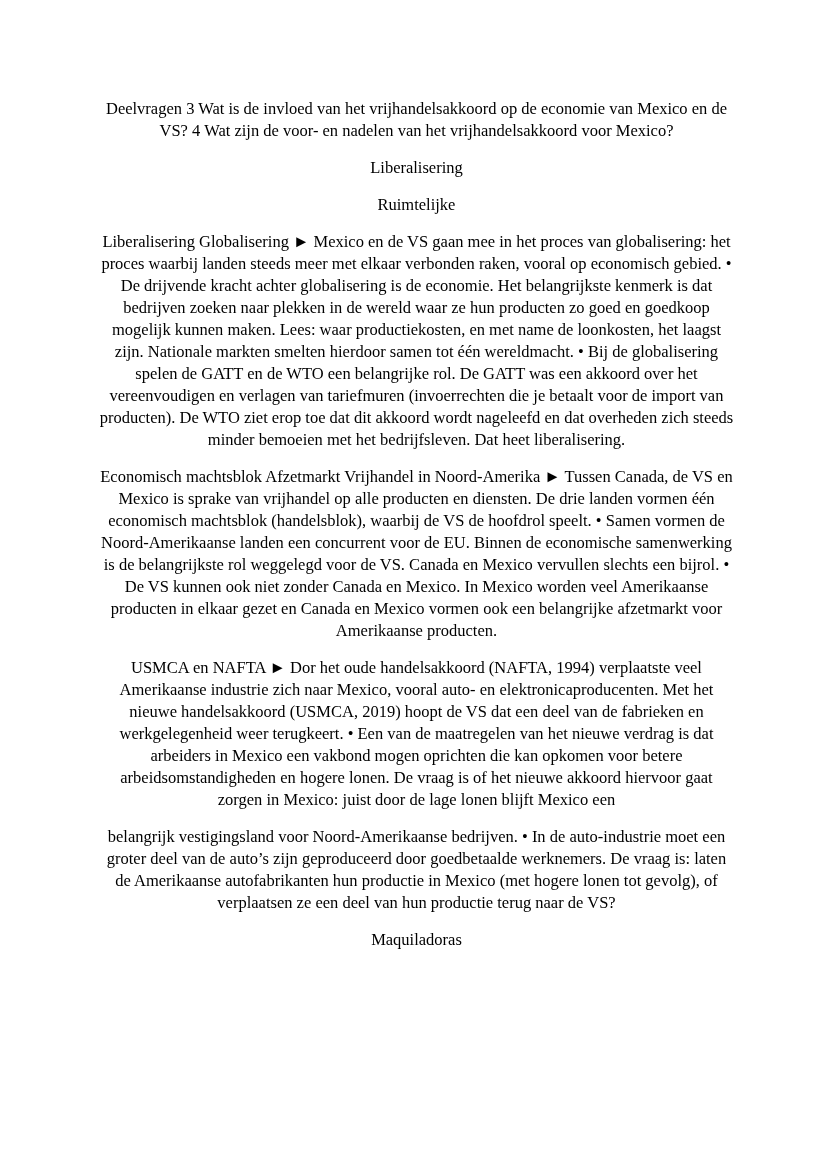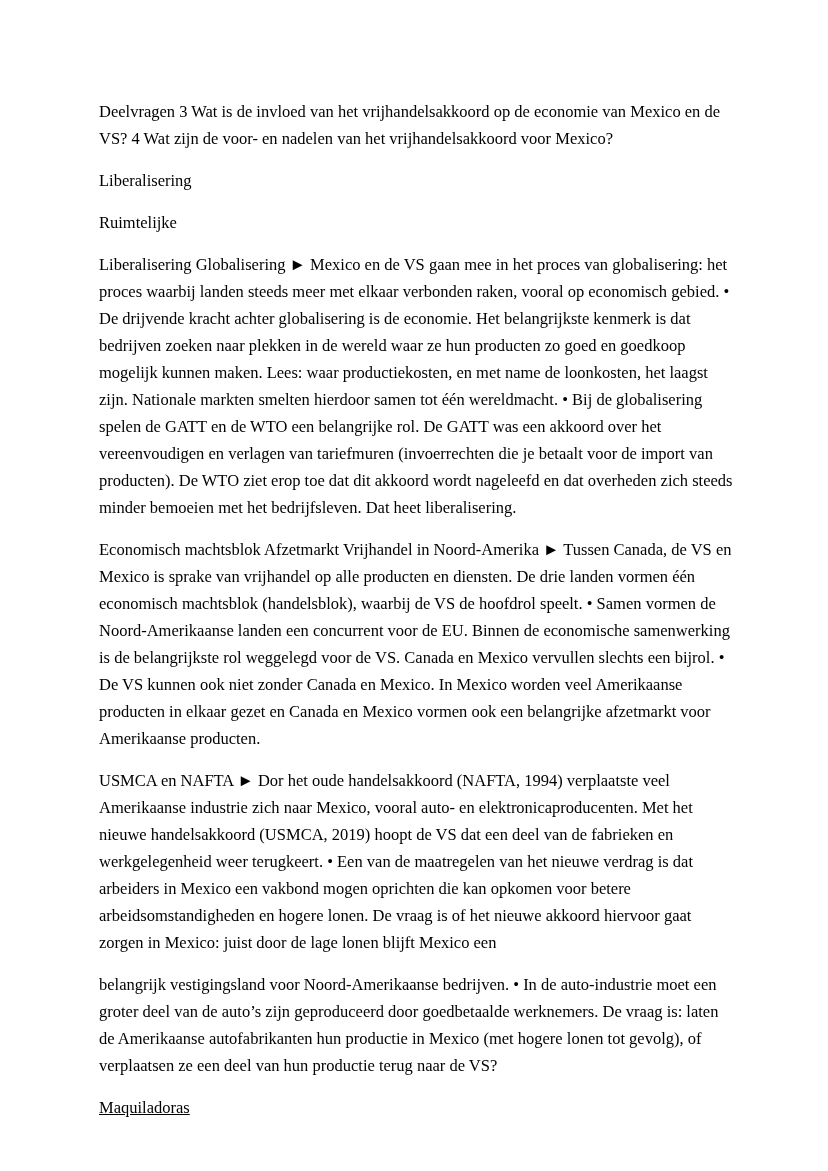--- a/index.html
+++ b/index.html
@@ -17,28 +17,28 @@
     background: #ffffff;
   }
   .doc-content {
     position: absolute;
     left: 99px;
     top: 98px;
     width: 635px;
     color: #000000;
     font-family: "Liberation Serif", "DejaVu Serif", serif;
     font-size: 16.5px;
-    line-height: 27px;
-    text-align: left;
+    line-height: 22px;
+    text-align: center;
   }
   .doc-content p {
     margin: 0 0 15px 0;
     white-space: normal;
   }
-  .doc-content p:last-child { margin-bottom: 0; text-decoration: underline; }
+  .doc-content p:last-child { margin-bottom: 0; }
 </style>
 </head>
 <body>
 
 <div class="doc-page">
   <div class="doc-content">
     <p>Deelvragen 3 Wat is de invloed van het vrijhandelsakkoord op de economie van Mexico en de VS? 4 Wat zijn de voor- en nadelen van het vrijhandelsakkoord voor Mexico?</p>
     <p>Liberalisering</p>
     <p>Ruimtelijke</p>
     <p>Liberalisering Globalisering ► Mexico en de VS gaan mee in het proces van globalisering: het proces waarbij landen steeds meer met elkaar verbonden raken, vooral op economisch gebied. • De drijvende kracht achter globalisering is de economie. Het belangrijkste kenmerk is dat bedrijven zoeken naar plekken in de wereld waar ze hun producten zo goed en goedkoop mogelijk kunnen maken. Lees: waar productiekosten, en met name de loonkosten, het laagst zijn. Nationale markten smelten hierdoor samen tot één wereldmacht. • Bij de globalisering spelen de GATT en de WTO een belangrijke rol. De GATT was een akkoord over het vereenvoudigen en verlagen van tariefmuren (invoerrechten die je betaalt voor de import van producten). De WTO ziet erop toe dat dit akkoord wordt nageleefd en dat overheden zich steeds minder bemoeien met het bedrijfsleven. Dat heet liberalisering.</p>

